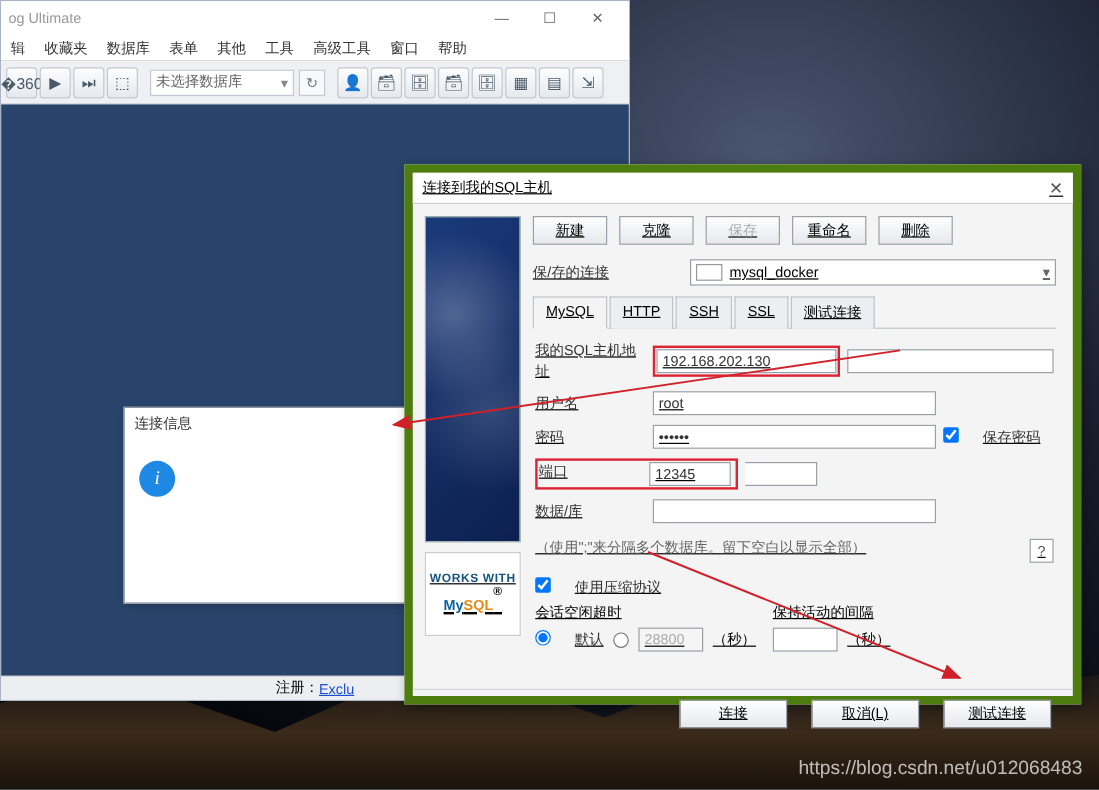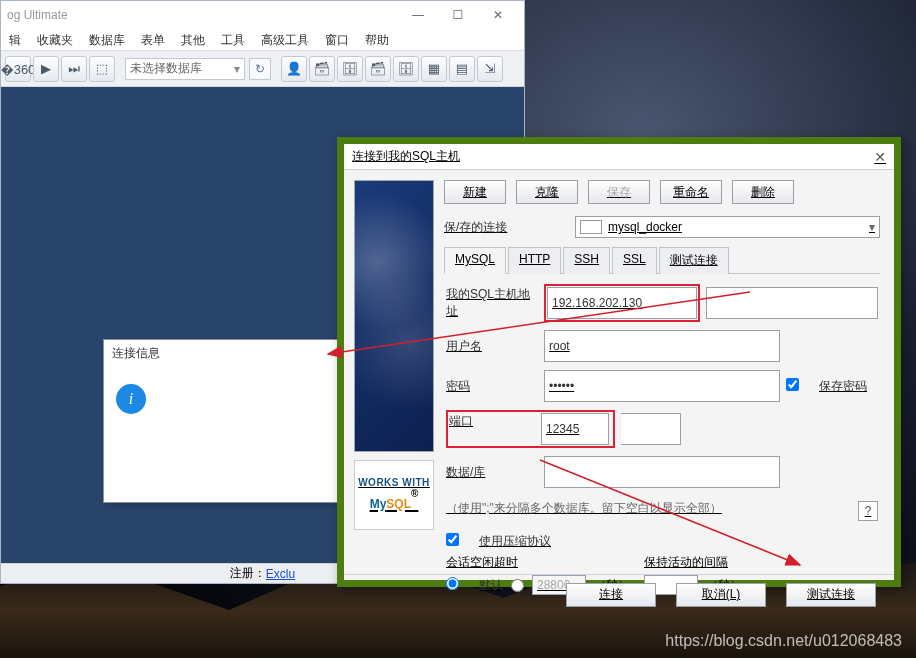--- a/index.html
+++ b/index.html
@@ -59,21 +59,21 @@
 .row label{ width:80px; color:#333;}
 .sel { flex:1; height:22px; border:1px solid #9aa0aa; background:#fff; display:flex; align-items:center; padding:0 4px;margin-left:43px;}
 .sel .sw{ width:22px; height:14px; border:1px solid #999; margin-right:6px; display:inline-block;}
 .sel::after{content:"▾"; margin-left:auto; color:#666;}
 .tabs { display:flex; border-bottom:1px solid #bfc4cc; margin-top:4px;}
 .tab { padding:4px 10px 5px; border:1px solid #bfc4cc; border-bottom:none; background:#eceef1; margin-right:2px; position:relative; top:1px;}
 .tab.active{ background:#f4f4f4; border-bottom:1px solid #f4f4f4;}
 .form { padding:10px 2px 0 2px; }
 .frow { display:flex; align-items:center; margin-bottom:8px; gap:6px;}
 .frow label{ width:92px; color:#333;}
-.inp { height:32px; border:1px solid #9aa0aa; background:#fff; padding:0 4px; font-size:12px; color:#333;}
+.inp { height:20px; border:1px solid #9aa0aa; background:#fff; padding:0 4px; font-size:12px; color:#333;}
 .inp.host{ width:150px;}
 .inp.user,.inp.pwd,.inp.db{ width:236px;}
 .inp.port{ width:68px;}
 .hlbox{ border:2px solid #d23; padding:1px; display:inline-flex;}
 .hint{ color:#666; font-size:12px; margin:4px 0 8px 0;}
 .qmark{ width:20px; height:20px; border:1px solid #9aa0aa; background:#fff; text-align:center; line-height:18px; color:#555;}
 .chk{ display:flex; align-items:flex-start; gap:20px; color:#333;}
 .chk input{ margin:0;}
 .idle { display:flex; align-items:center; gap:14px; margin-top:4px;}
 .idle .col{ display:flex; flex-direction:column; gap:4px;}

